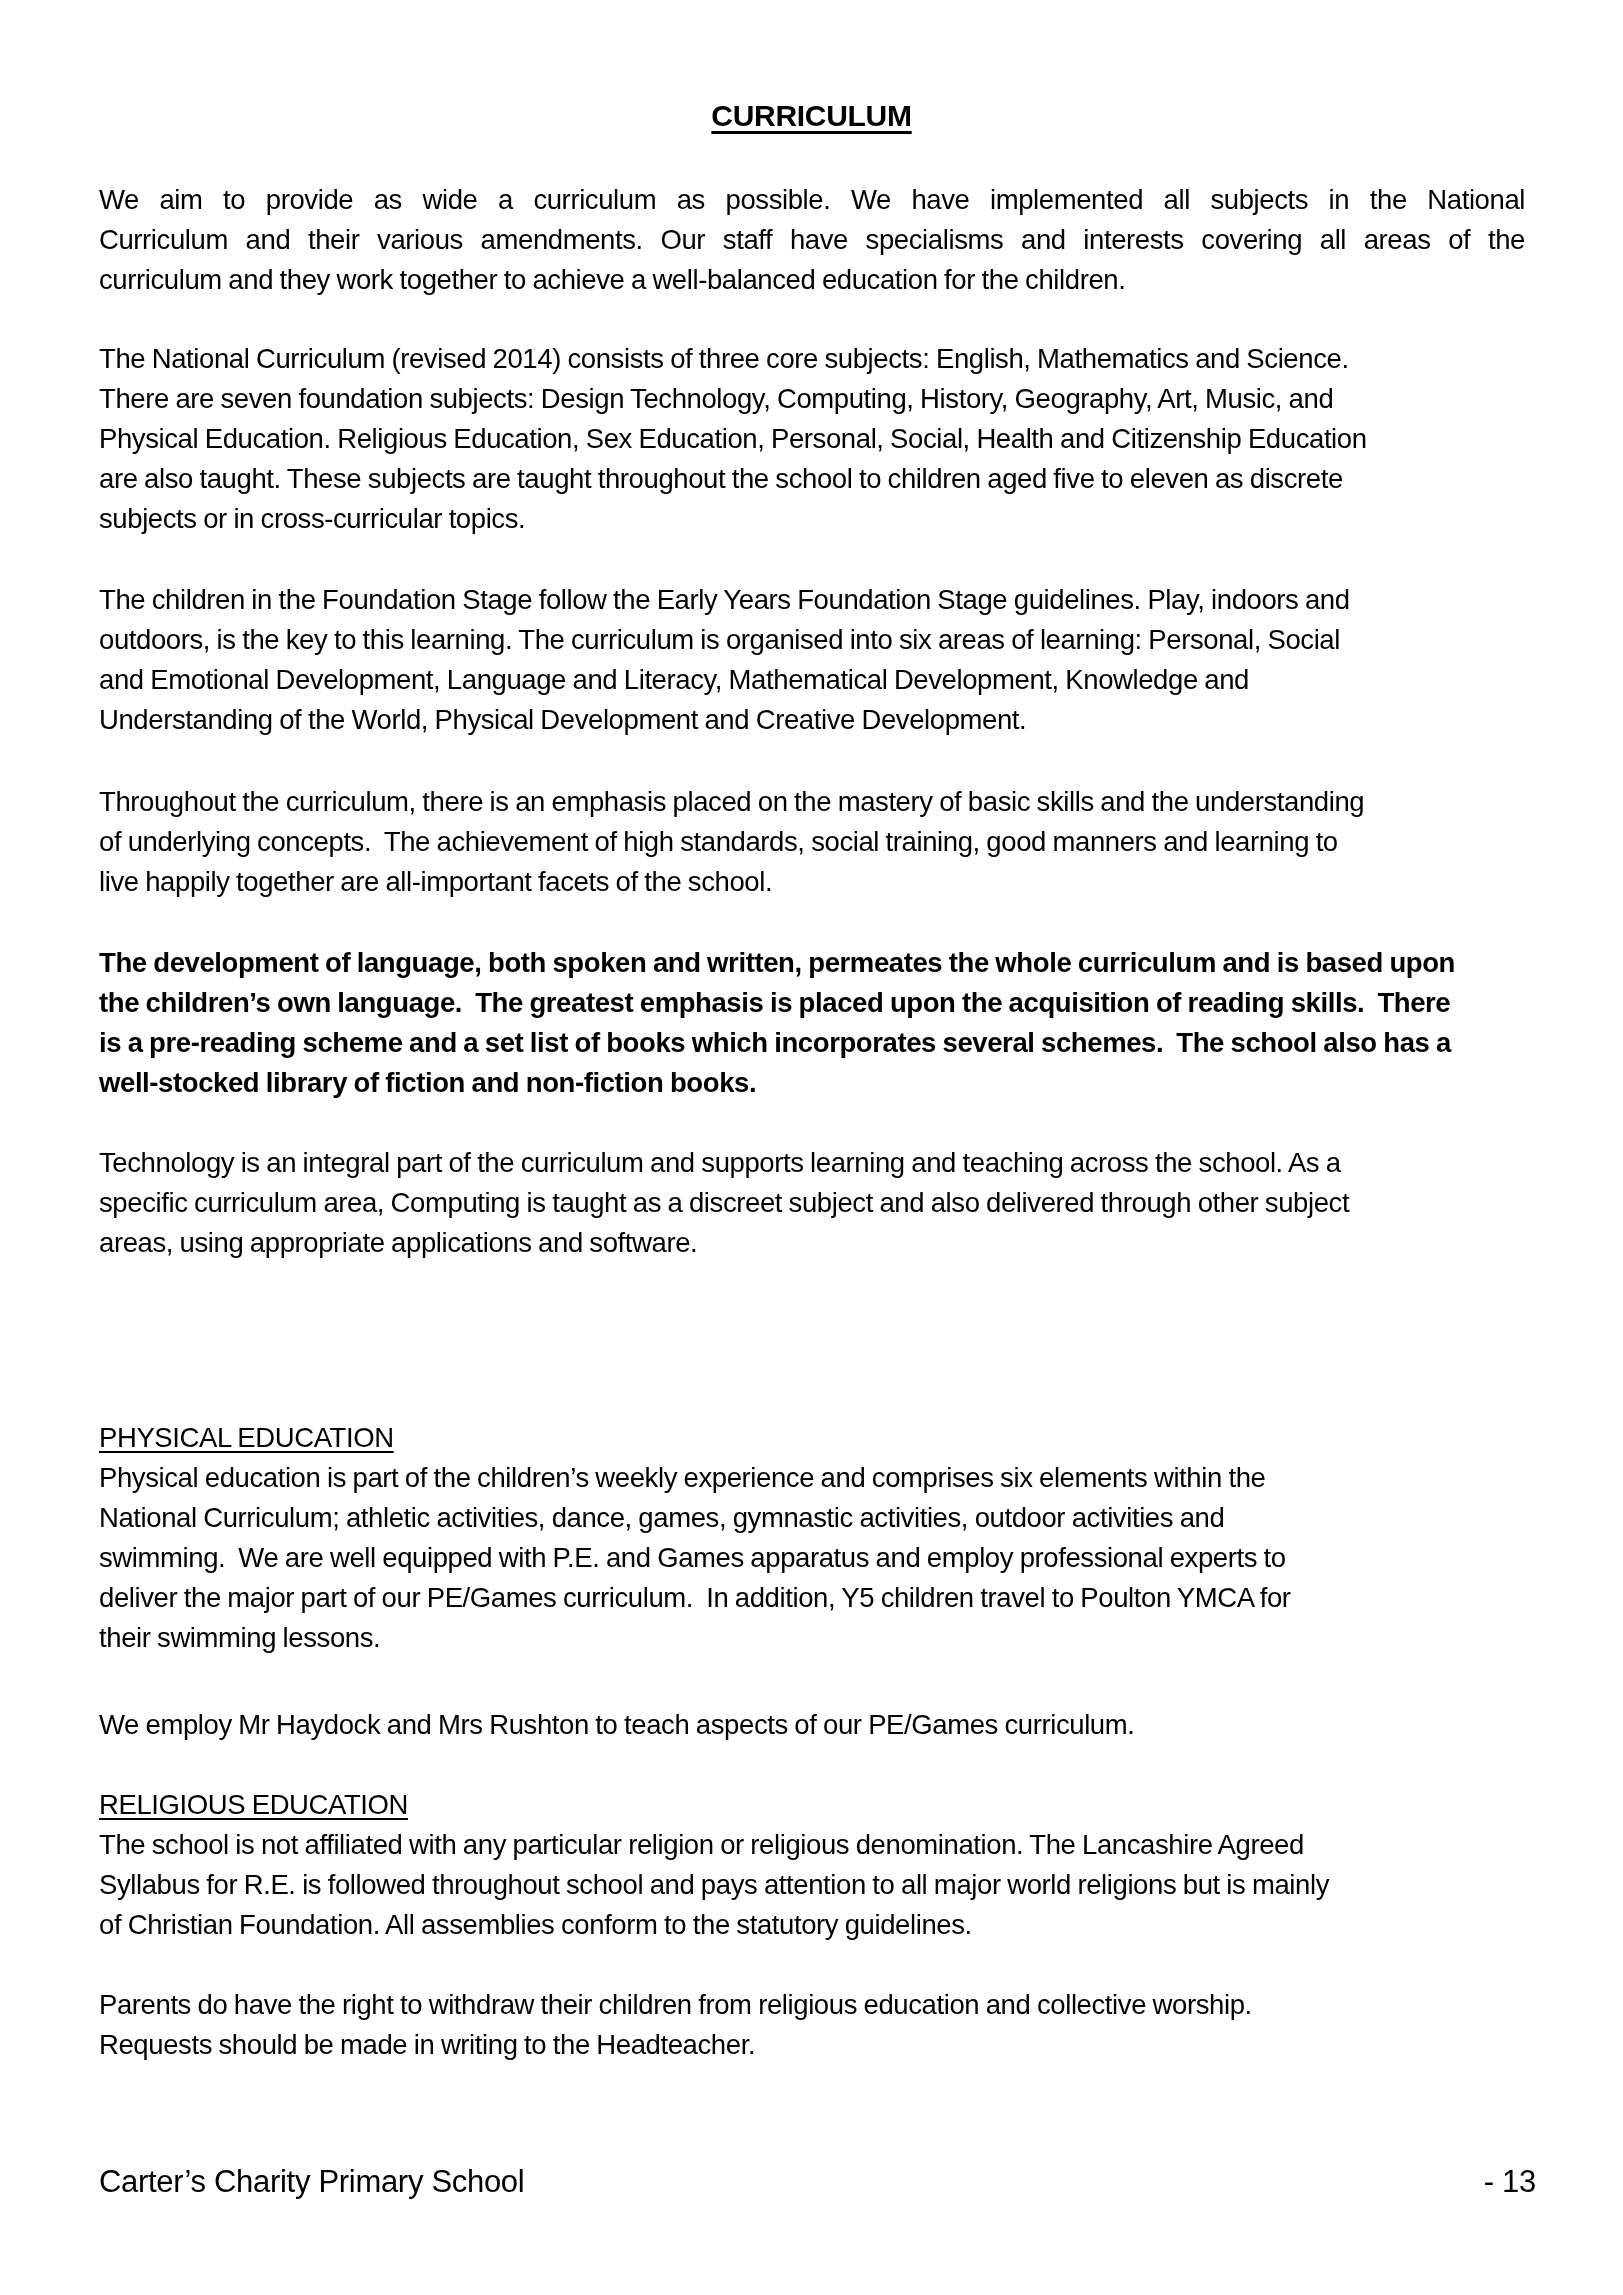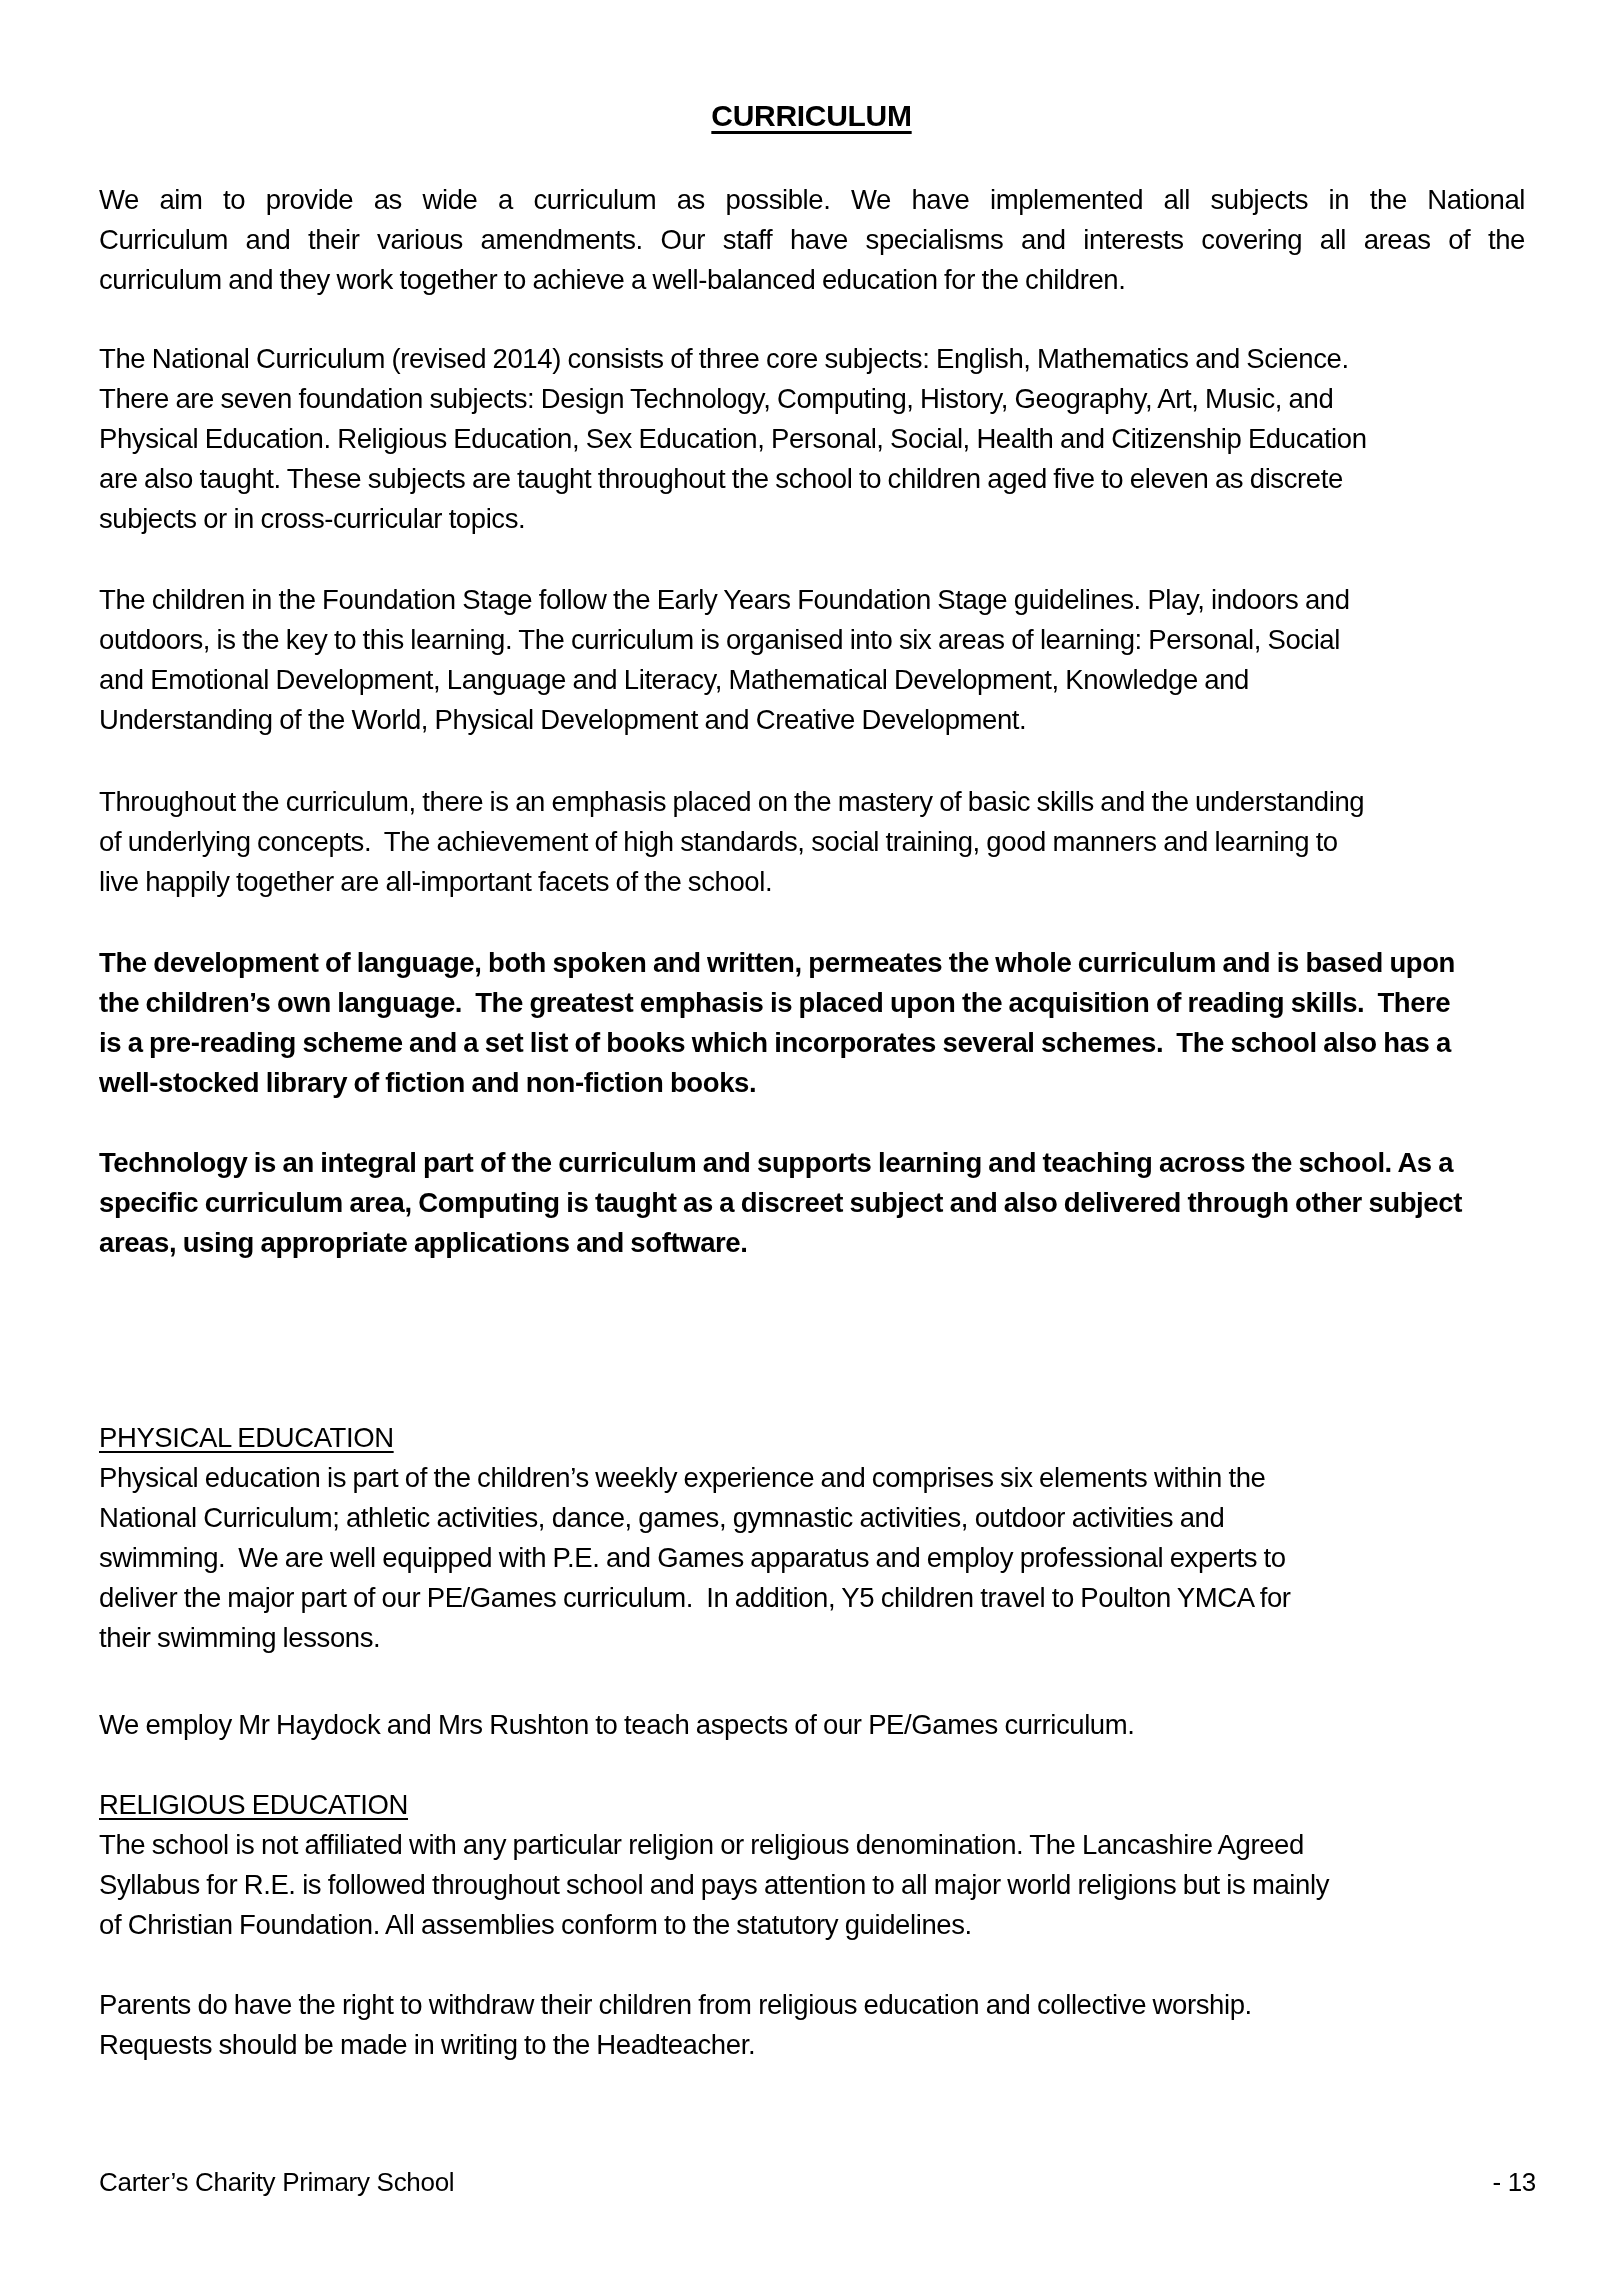--- a/index.html
+++ b/index.html
@@ -65,21 +65,21 @@
     height: 40px;
   }
   .heading span {
     text-decoration: underline;
     text-decoration-thickness: 2px;
     text-underline-offset: 3.9px;
   }
   .footer {
     position: absolute;
     top: 2162px;
-    font-size: 26px;
+    font-size: 31px;
     line-height: 40px;
     letter-spacing: -0.3px;
   }
   .footer-left { left: 99px; }
   .footer-right { right: 87px; text-align: right; }
 </style>
 </head>
 <body>
 
 <div class="page">
@@ -115,21 +115,21 @@
     <span class="line">live happily together are all-important facets of the school.</span>
   </div>
 
   <div class="block" style="top:943px;font-weight:bold;">
     <span class="line">The development of language, both spoken and written, permeates the whole curriculum and is based upon</span>
     <span class="line">the children’s own language.  The greatest emphasis is placed upon the acquisition of reading skills.  There</span>
     <span class="line">is a pre-reading scheme and a set list of books which incorporates several schemes.  The school also has a</span>
     <span class="line">well-stocked library of fiction and non-fiction books.</span>
   </div>
 
-  <div class="block" style="top:1143px;font-weight:bold;">
+  <div class="block" style="top:1143px;">
     <span class="line">Technology is an integral part of the curriculum and supports learning and teaching across the school. As a</span>
     <span class="line">specific curriculum area, Computing is taught as a discreet subject and also delivered through other subject</span>
     <span class="line">areas, using appropriate applications and software.</span>
   </div>
 
 
   <div class="block" style="top:1418px;">
     <span class="heading"><span>PHYSICAL EDUCATION</span></span>
     <span class="line">Physical education is part of the children’s weekly experience and comprises six elements within the</span>
     <span class="line">National Curriculum; athletic activities, dance, games, gymnastic activities, outdoor activities and</span>

